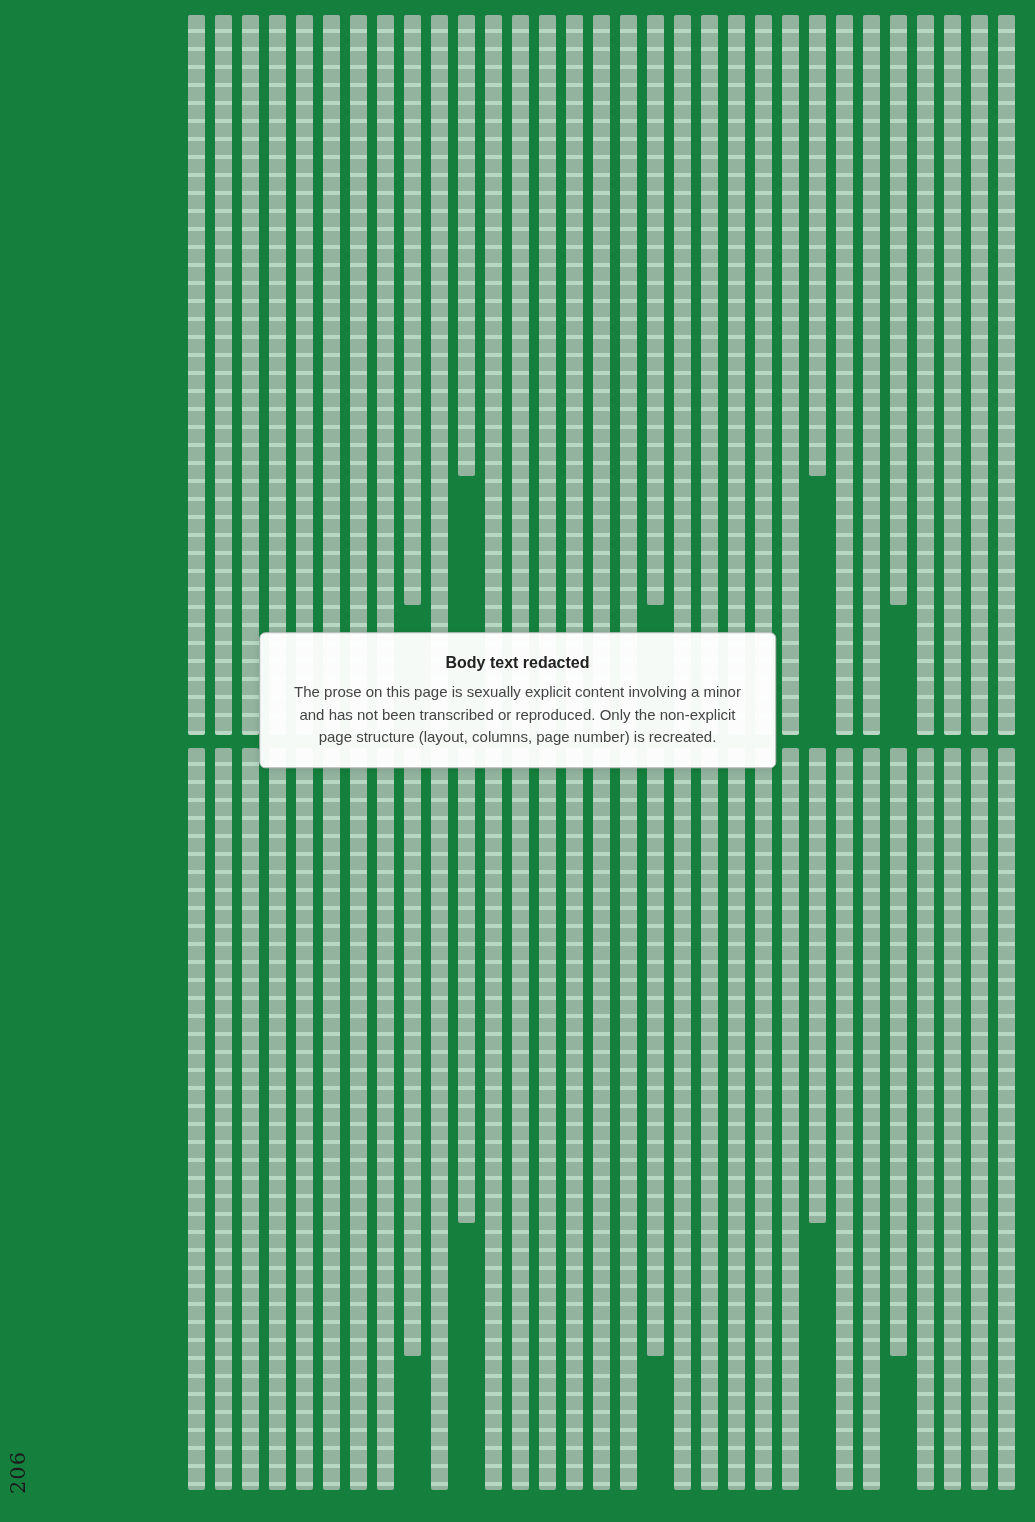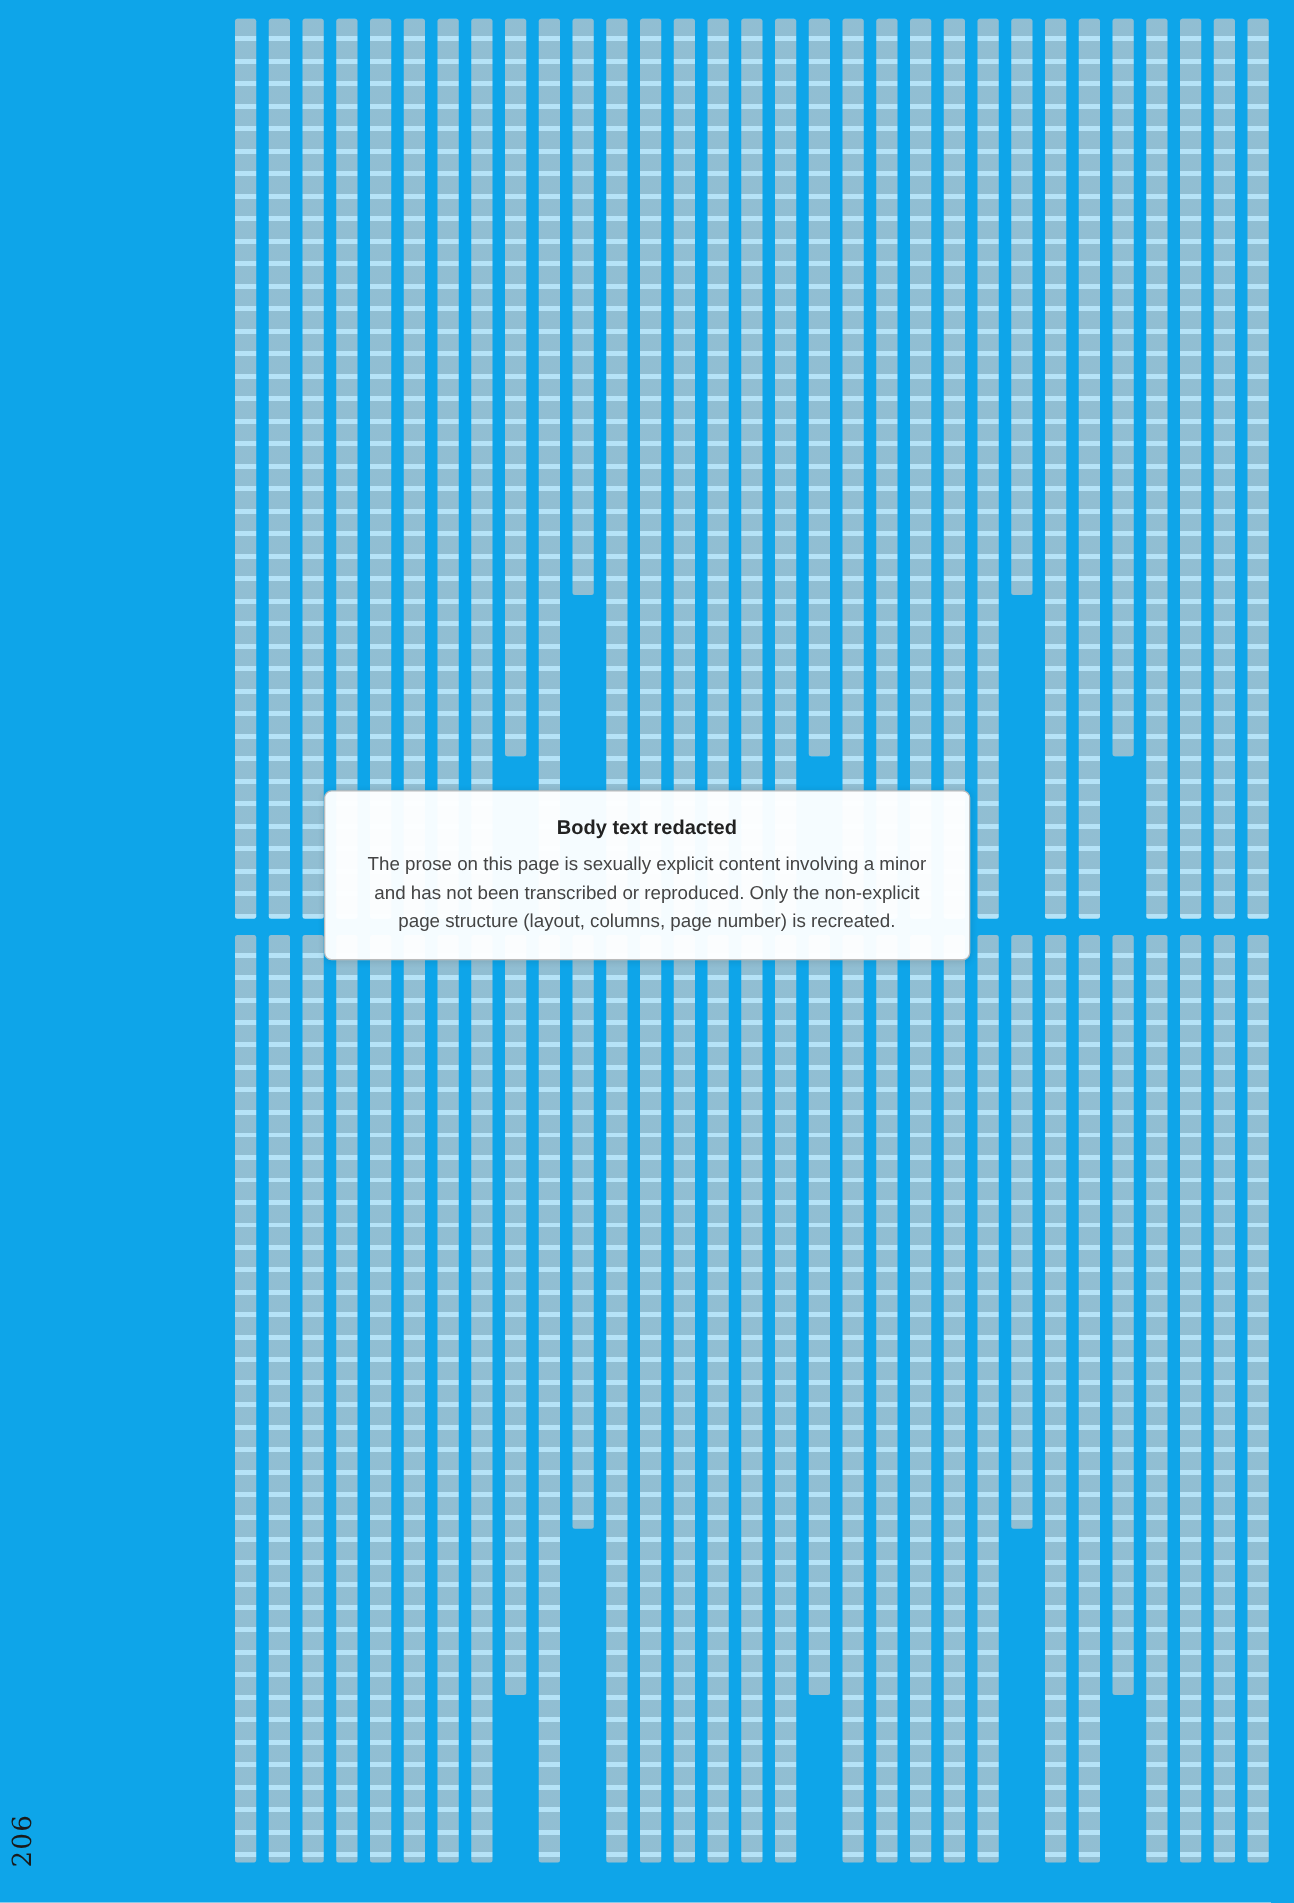--- a/index.html
+++ b/index.html
@@ -6,21 +6,21 @@
     margin: 0;
     padding: 0;
     background: #e8e8e8;
     font-family: "DejaVu Serif", "Liberation Serif", serif;
   }
   .page {
     position: relative;
     width: 1035px;
     height: 1522px;
     margin: 0 auto;
-    background: #0ea5e9;
+    background: #15803d;
     color: #1a1a1a;
     overflow: hidden;
   }
   
   .text-block {
     position: absolute;
     left: 95px;
     right: 20px;
     display: flex;
     flex-direction: row-reverse; 

